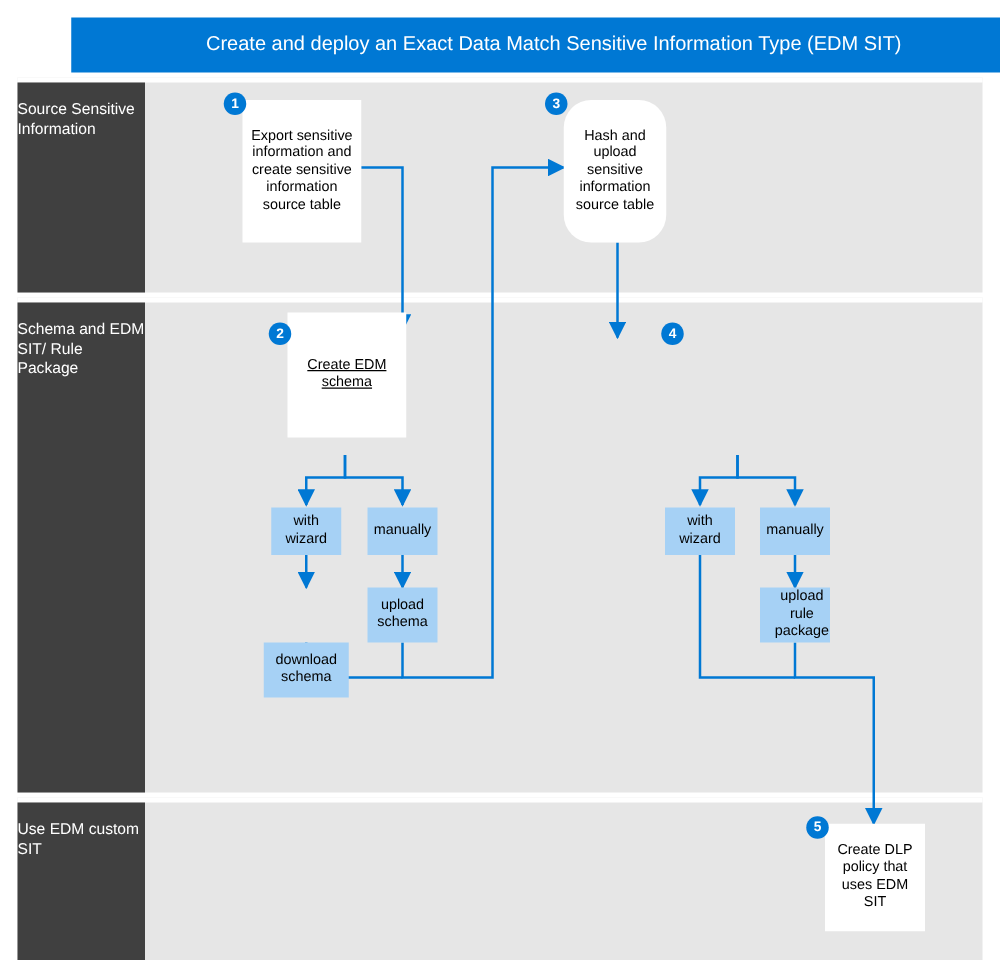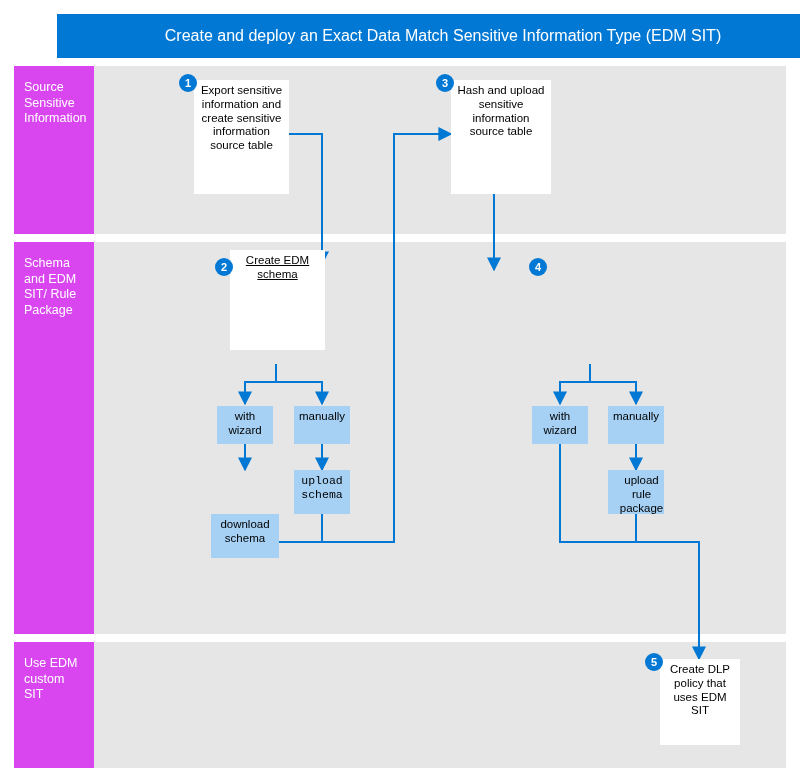--- a/index.html
+++ b/index.html
@@ -9,27 +9,27 @@
   .title-bar {
     position: absolute; left: 0; top: 0; width: 772px; height: 44px;
     background: #0078d4; color: #fff; display: flex; align-items: center; justify-content: center;
     font-size: 16px; font-weight: 400; margin-left: 43px;
   }
   .band { position: absolute; left: 0; width: 772px; background: #e6e6e6; border-top: 4px solid #fff; }
   .band-1 { top: 48px; height: 172px; }
   .band-2 { top: 224px; height: 396px; }
   .band-3 { top: 624px; height: 130px; }
   .band-label {
-    position: absolute; left: 0; width: 80px; height: 100%;
-    background: #d946ef; color: #fff; font-size: 12.5px; line-height: 1.25;
-    padding: 14px 10px;
+    position: absolute; left: 0; width: 102px; height: 100%;
+    background: #404040; color: #fff; font-size: 12.5px; line-height: 1.25;
+    padding: 14px 0;
   }
   .node {
     position: absolute; background: #fff; text-align: center;
-    display: flex; align-items: flex-start; justify-content: center;
+    display: flex; align-items: center; justify-content: center;
     font-size: 11.5px; line-height: 1.2; padding: 4px;
   }
   .node-blue { background: #a6d1f5; }
   .badge {
     position: absolute; width: 18px; height: 18px; border-radius: 50%;
     background: #0078d4; color: #fff; font-size: 11px; font-weight: 600;
     display: flex; align-items: center; justify-content: center;
   }
   svg.lines { position: absolute; left: 0; top: 0; width: 772px; height: 754px; pointer-events: none; }
 </style>
@@ -82,42 +82,42 @@
       <path d="M 546 430 L 546 528 L 622 528"></path>
       <path d="M 622 500 L 622 528 L 685 528 L 685 645" marker-end="url(#ah)"></path>
     </g>
   </svg>
 
   <div class="node" style="left:180px; top:66px; width:95px; height:114px;">
         <span>Export sensitive information and create sensitive information source table</span>
       </div>
   <div class="badge" style="left:165px; top:60px;">1</div>
 
-  <div class="node" style="left:437px; top:66px; width:100px; height:114px;">
+  <div class="node" style="left:437px; top:66px; width:82px; height:114px;border-radius:22px;">
         <span>Hash and upload sensitive information source table</span>
       </div>
   <div class="badge" style="left:422px; top:60px;">3</div>
 
   <div class="node" style="left:216px; top:236px; width:95px; height:100px;text-decoration:underline;">
         <span>Create EDM schema</span>
       </div>
   <div class="badge" style="left:201px; top:244px;">2</div>
 
   <div class="badge" style="left:515px; top:244px;">4</div>
 
   <div class="node node-blue" style="left:203px; top:392px; width:56px; height:38px;">
         <span>with wizard</span>
       </div>
   <div class="node node-blue" style="left:280px; top:392px; width:56px; height:38px;">
         <span>manually</span>
       </div>
   <div class="node node-blue" style="left:197px; top:456px; width:68px; height:44px;margin-top:44px;">
         <span>download schema</span>
       </div>
-  <div class="node node-blue" style="left:280px; top:456px; width:56px; height:44px;font-family:Liberation Mono, monospace;">
+  <div class="node node-blue" style="left:280px; top:456px; width:56px; height:44px;">
         <span>upload schema</span>
       </div>
 
   <div class="node node-blue" style="left:518px; top:392px; width:56px; height:38px;">
         <span>with wizard</span>
       </div>
   <div class="node node-blue" style="left:594px; top:392px; width:56px; height:38px;">
         <span>manually</span>
       </div>
   <div class="node node-blue" style="left:594px; top:456px; width:56px; height:44px;padding-left:15px;">

